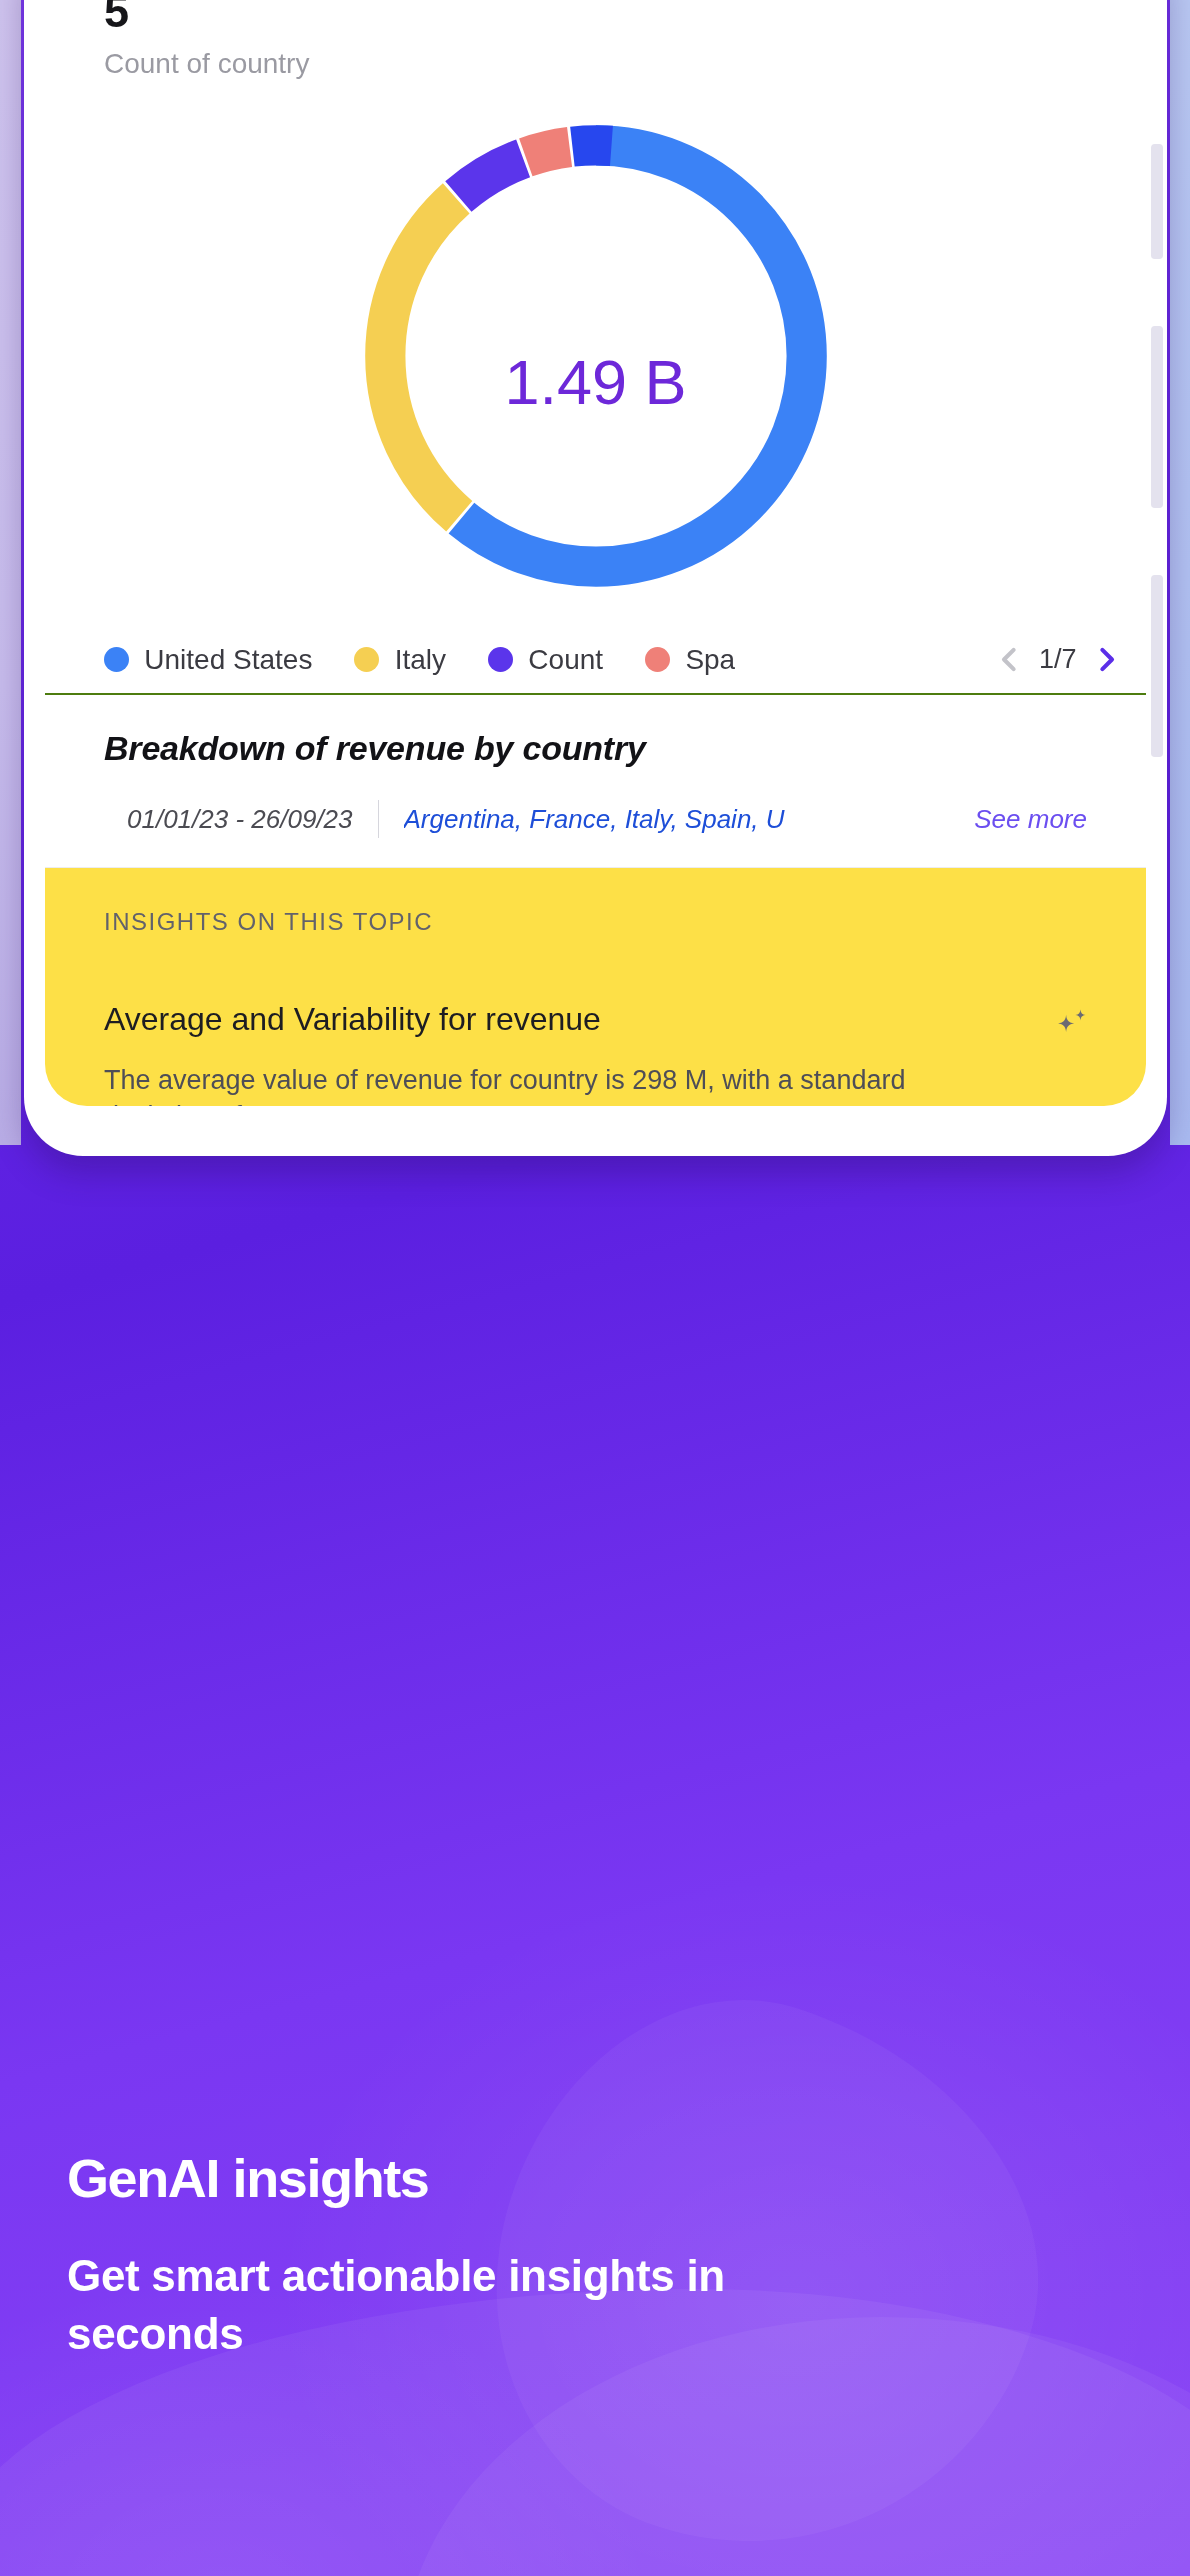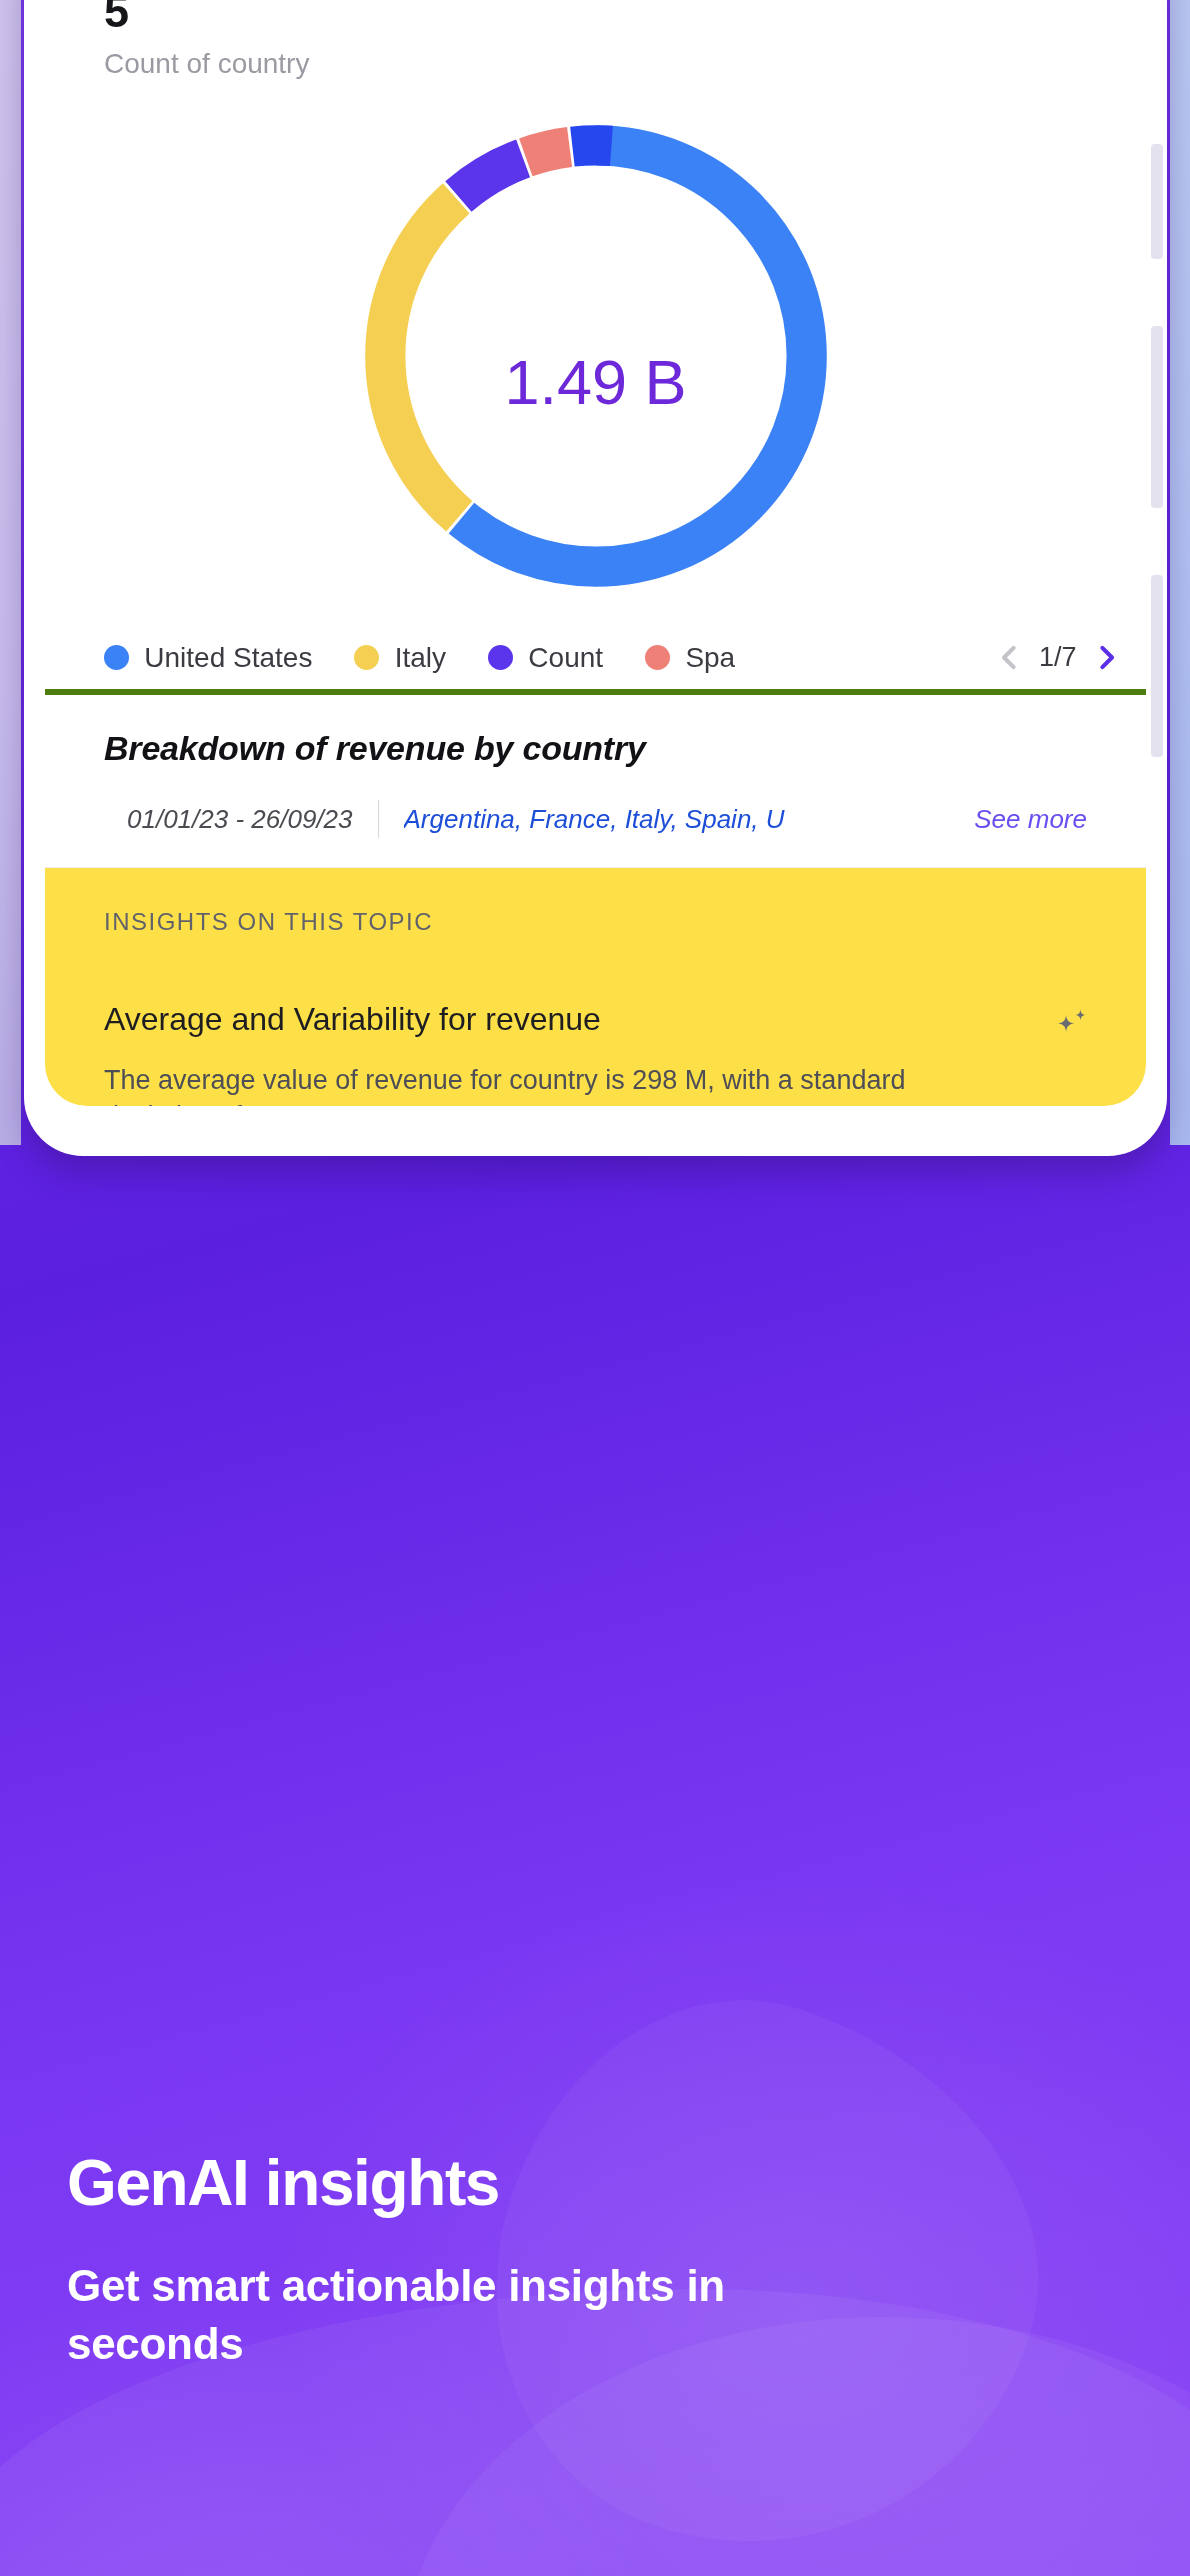--- a/index.html
+++ b/index.html
@@ -97,21 +97,21 @@
   .donut-center {
     position: absolute; left: 50%; top: 302px; transform: translate(-50%,-50%);
     font-size: 63px; color: #6d28d9; font-weight: 400; letter-spacing: 0px;
     white-space: nowrap;
   }
 
   
   .legend-row {
     display: flex; align-items: center;
     padding: 0 23px 0 59px; height: 69px;
-    border-bottom: 6px solid #4d7c0f;
+    border-bottom: 2px solid #4d7c0f;
     overflow: hidden;
   }
   .legend-items { display: flex; align-items: center; flex: 1; overflow: hidden; min-width: 0; }
   .legend-item { display: flex; align-items: center; margin-right: 42px; flex: 0 0 auto; }
   .legend-item.clip { max-width: 90px; overflow: hidden; margin-right: 5.7px; }
   .legend-dot { width: 25px; height: 25px; border-radius: 50%; margin-right: 15.3px; flex: 0 0 auto; }
   .legend-text { font-size: 28px; color: #3b3b42; white-space: nowrap; }
   .pager { display: flex; align-items: center; flex: 0 0 auto; }
   .chev { width: 33px; height: 33px; display: block; }
   .pager-count { font-size: 27px; color: #3b3b42; margin: 0 13.4px; white-space: nowrap; }
@@ -149,21 +149,21 @@
   .insight-body {
     font-size: 27px; color: #4e4e57; line-height: 1.33; max-width: 824px;
   }
   .sparkle-icon {
     position: absolute; right: 54px; top: 25px; width: 42px; height: 42px;
   }
 
   
   .promo { position: absolute; left: 67px; top: 2151px; right: 67px; }
   .promo-h1 {
-    font-size: 64px; font-weight: 700; color: #ffffff; letter-spacing: -1.4px;
+    font-size: 54px; font-weight: 700; color: #ffffff; letter-spacing: -1.4px;
     line-height: 1.0;
   }
   .promo-h2 {
     font-size: 44px; font-weight: 700; color: #ffffff; line-height: 1.32;
     margin-top: 42px; max-width: 824px; letter-spacing: -0.3px;
   }
 </style>
 </head>
 <body>
 

